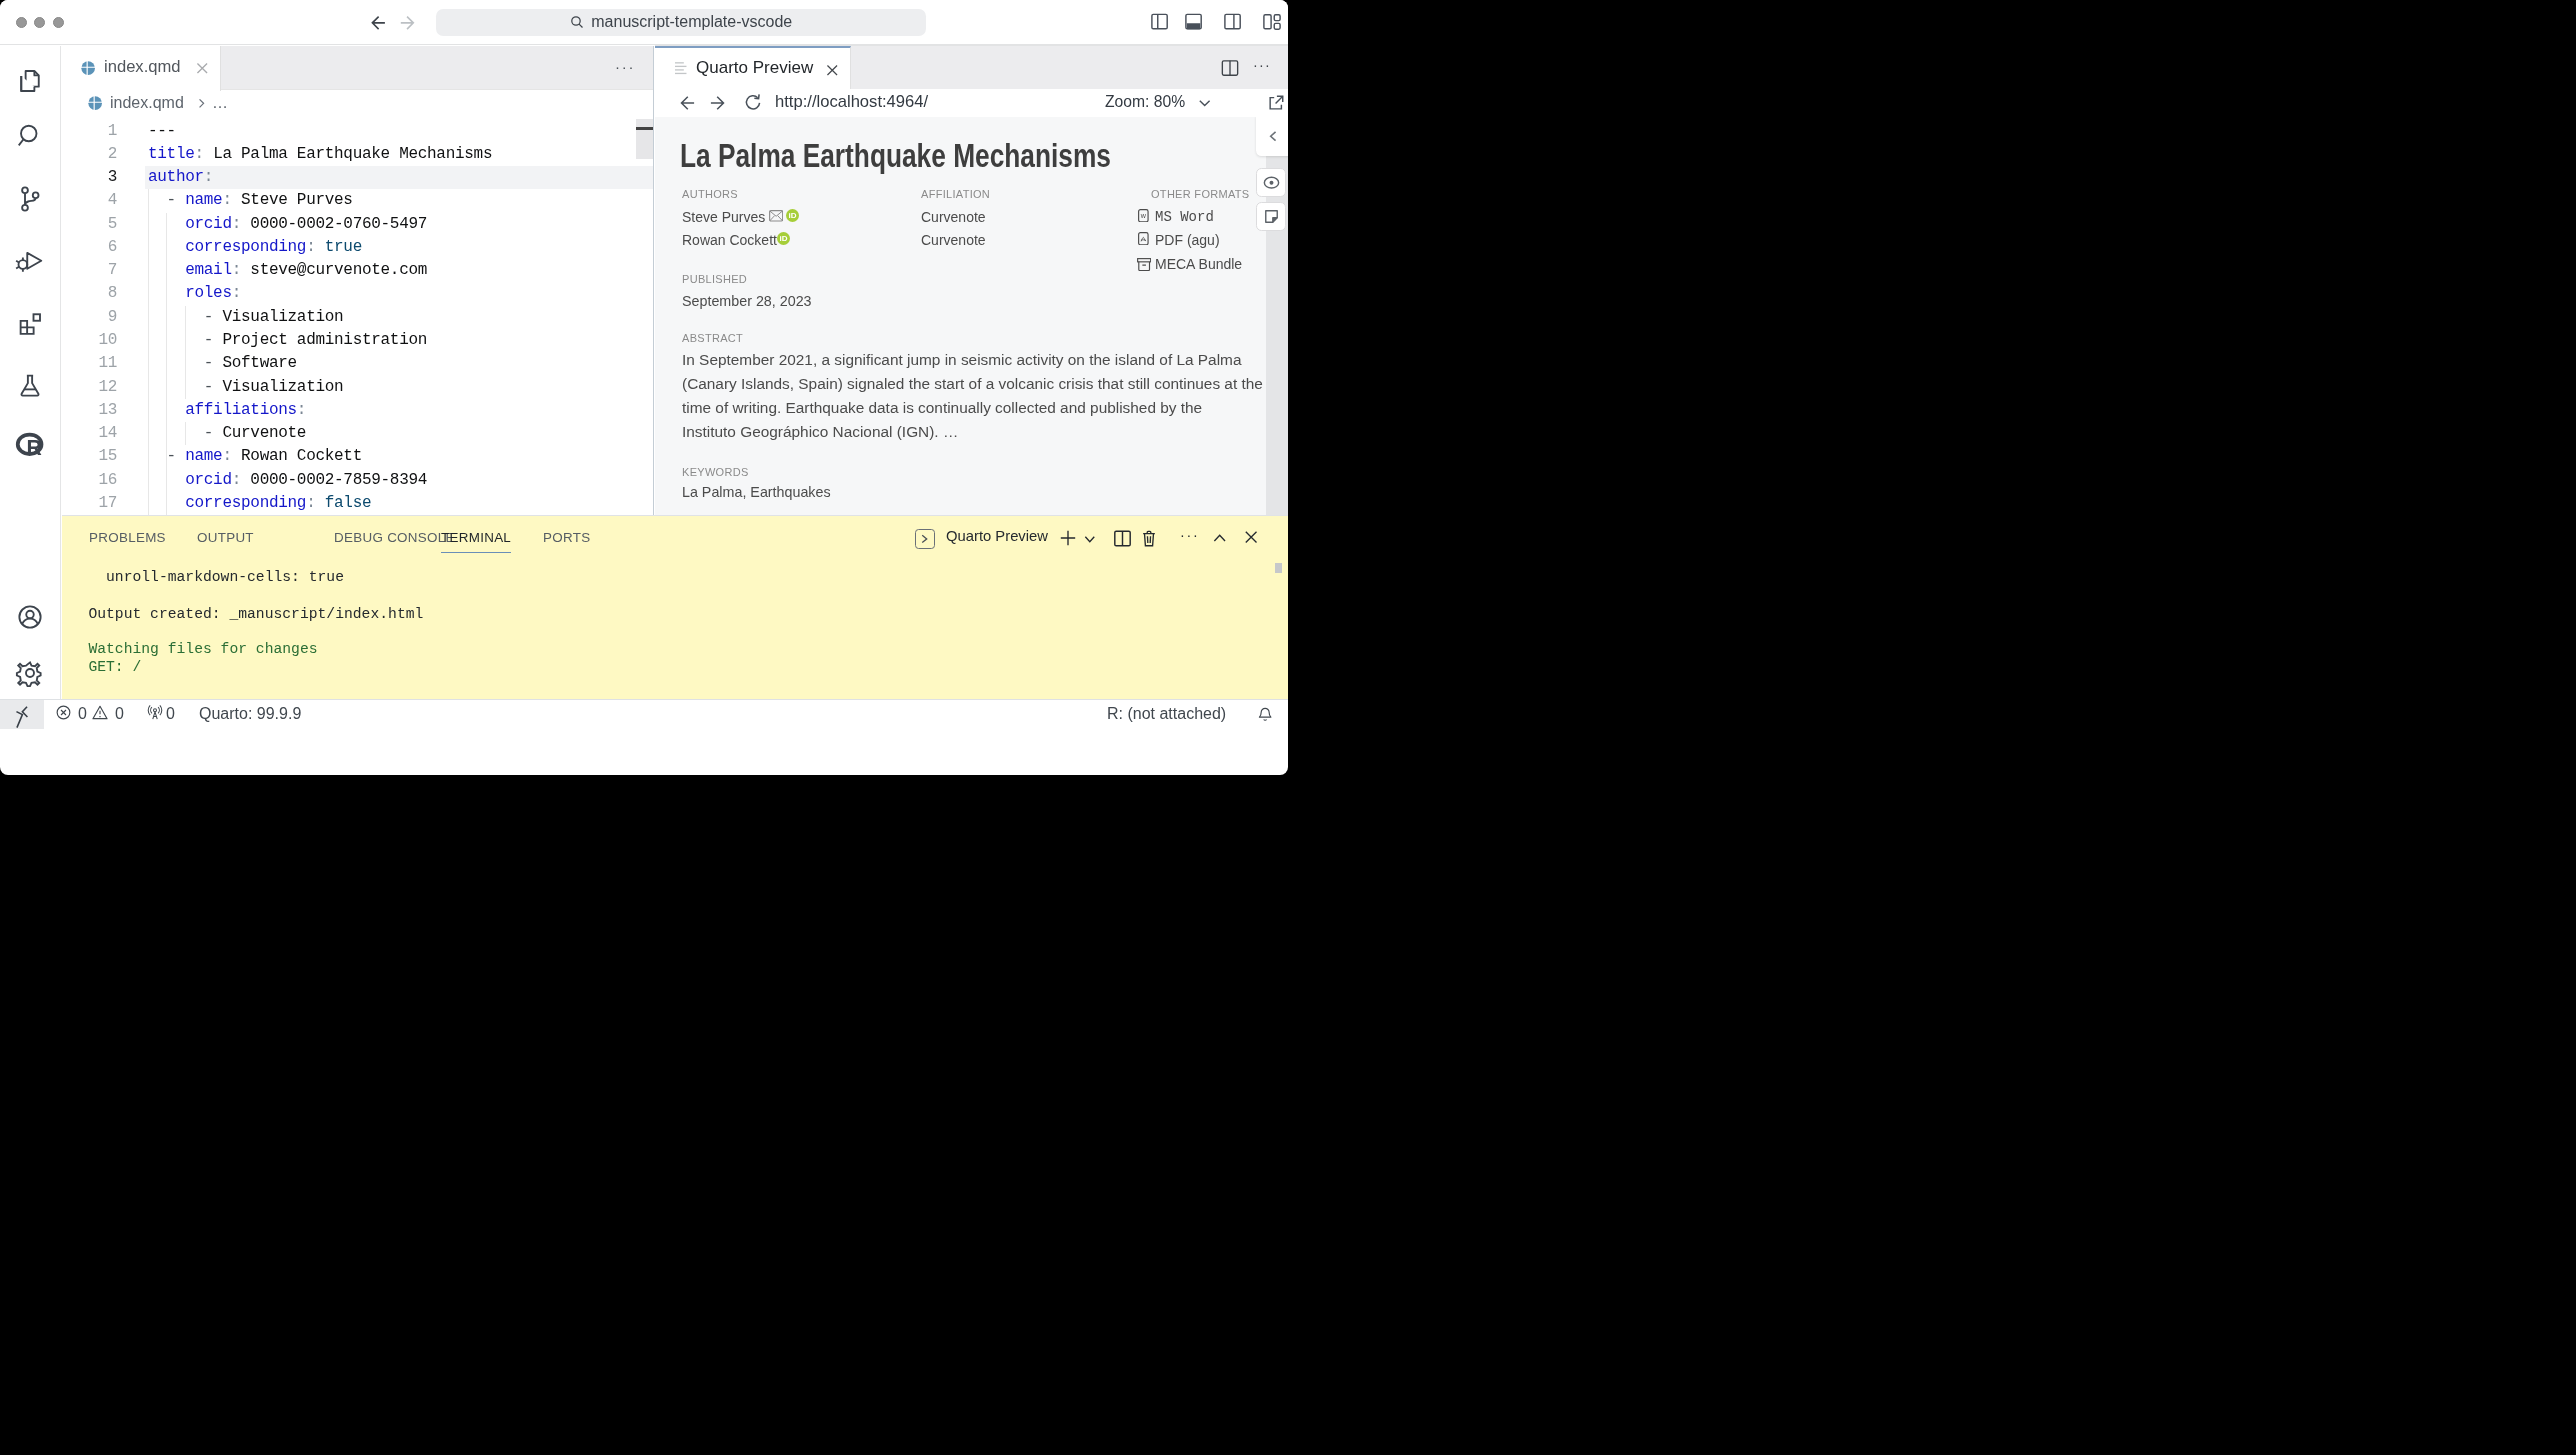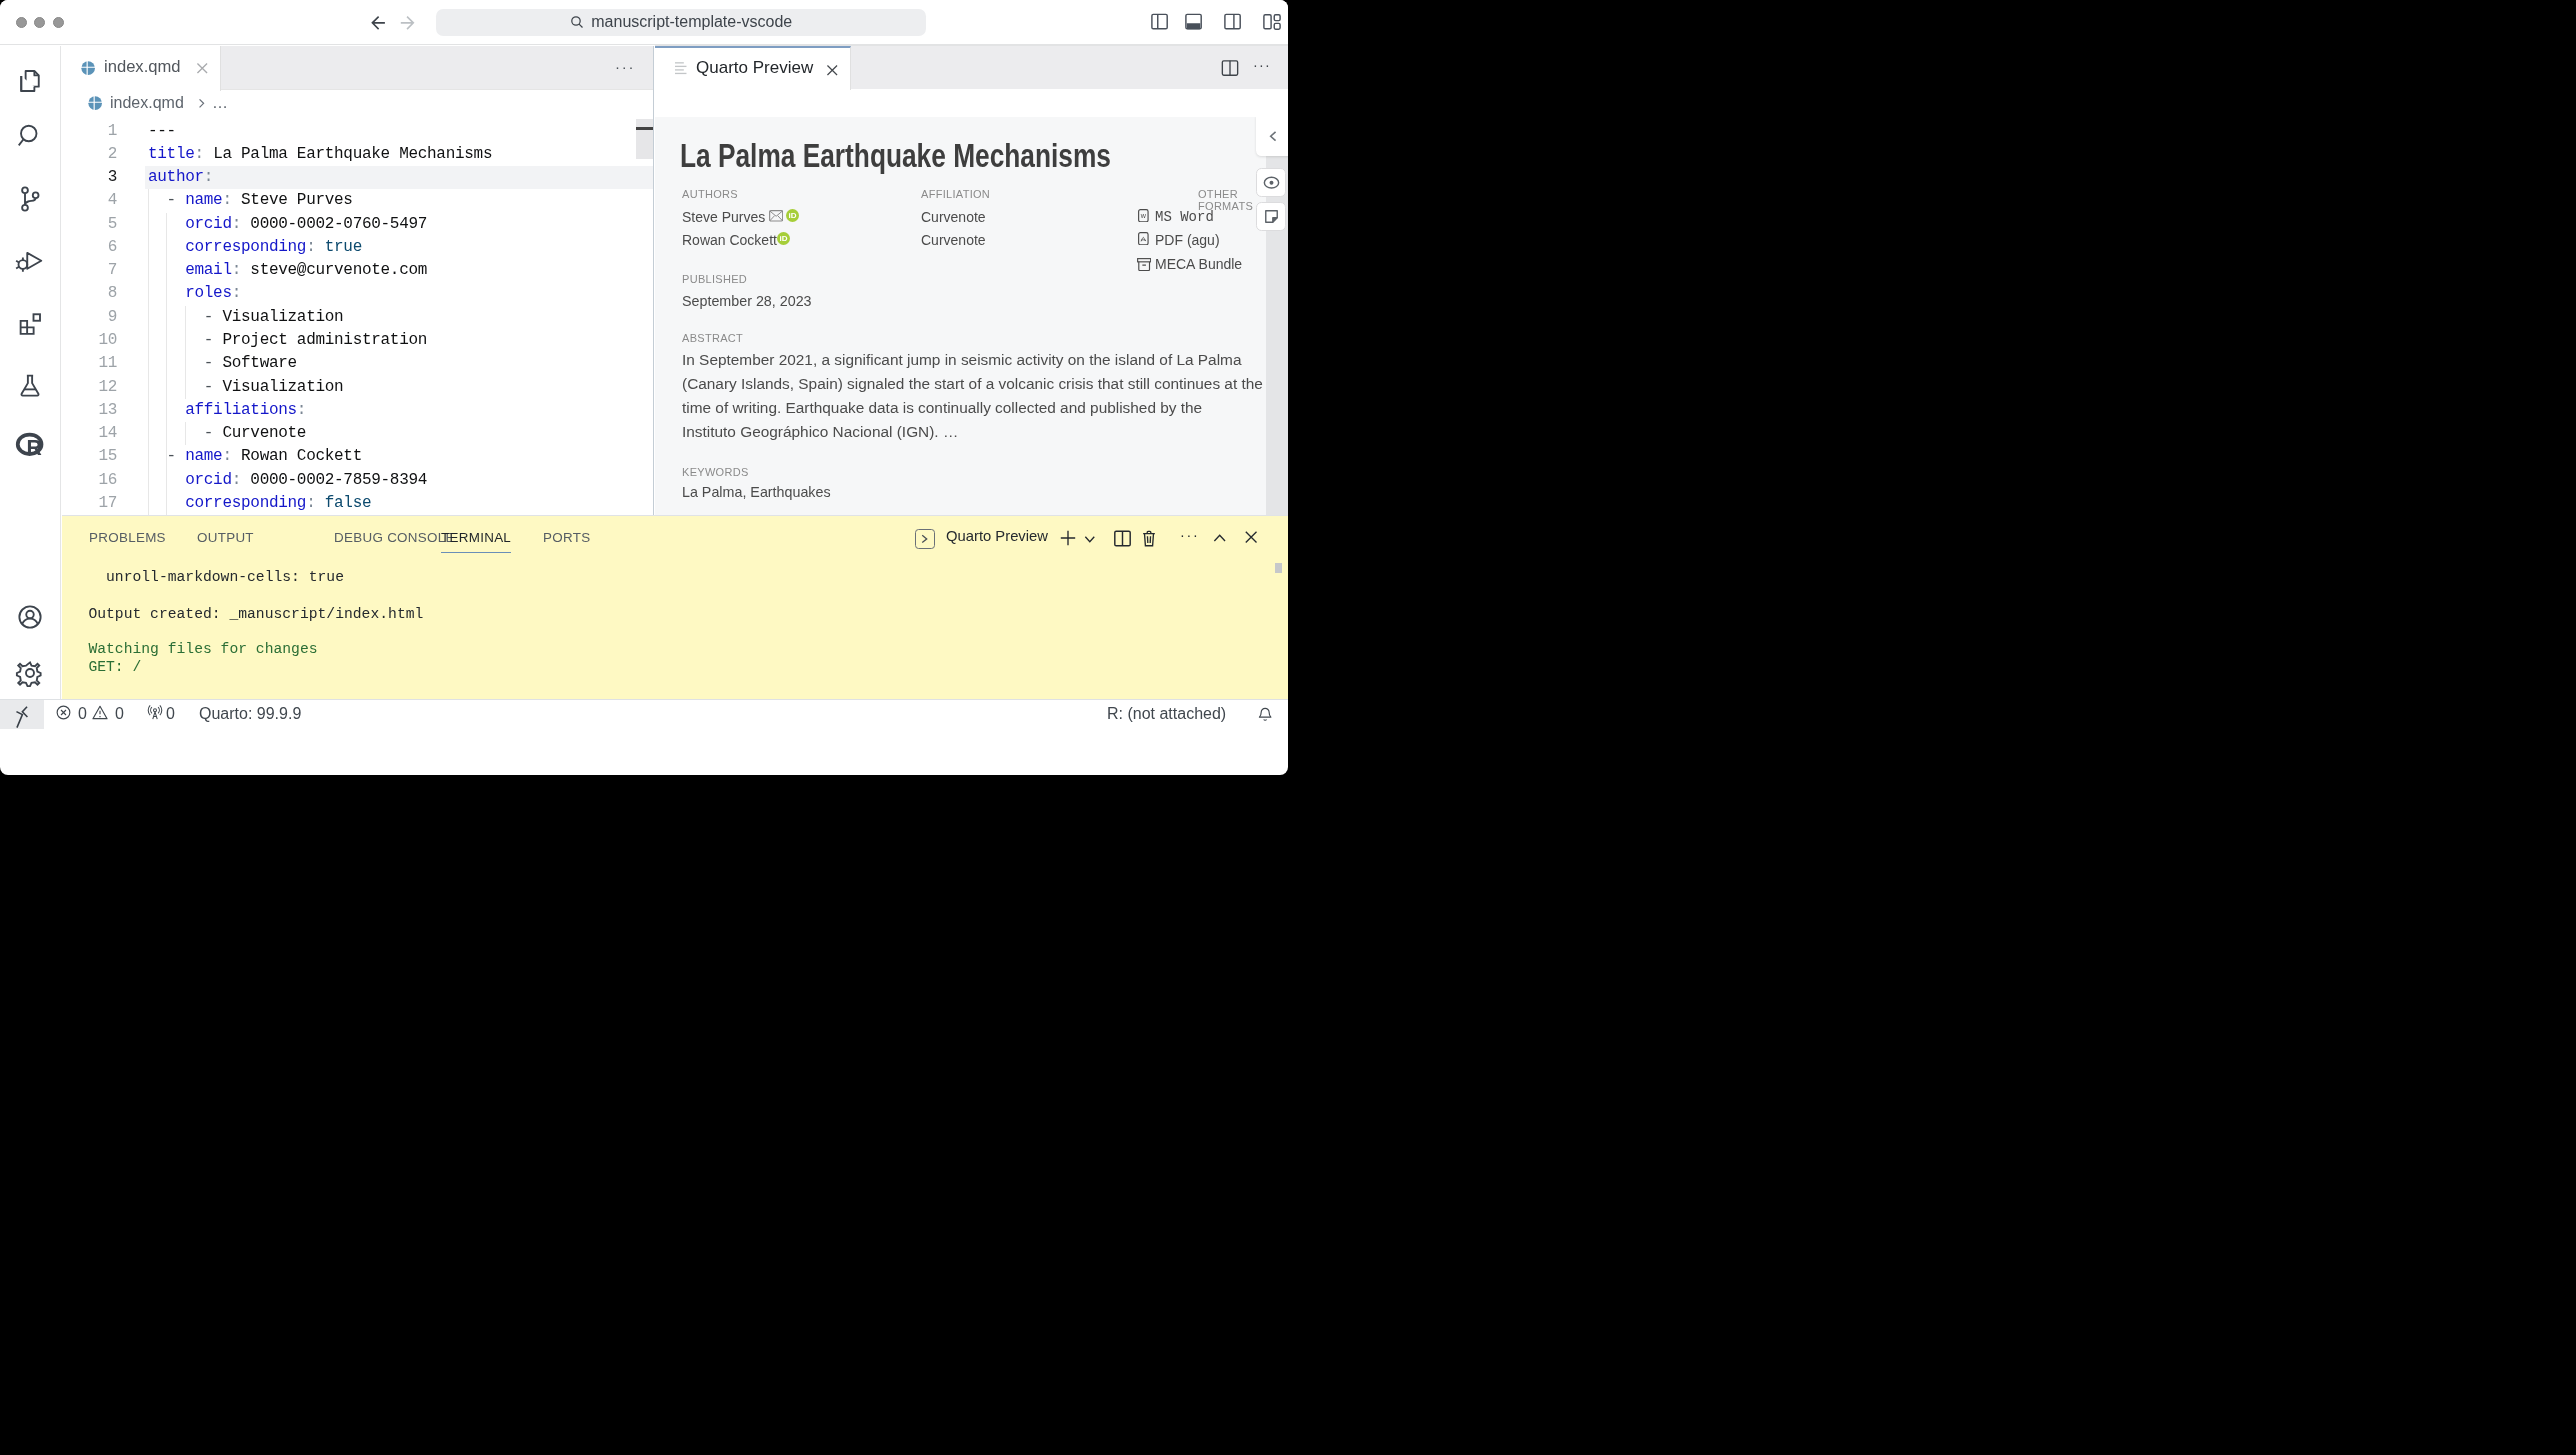--- a/index.html
+++ b/index.html
@@ -235,30 +235,51 @@
         </svg>
     </div>
     <div style="position:absolute;left:566px;top:12.5px;">
         <svg width="18" height="18" viewBox="0 0 20 20">
           <rect x="1.5" y="2" width="17" height="16" rx="1.5" stroke="#3f444a" stroke-width="1.5" fill="none"></rect>
           <path d="M10 2 V18" stroke="#3f444a" stroke-width="1.5"></path>
         </svg>
       </div>
     <div style="position:absolute;left:598px;top:10.7px; color:#3f444a; font-size:14.3px; letter-spacing:1.3px;">···</div>
 
+    <div class="pv-nav">
+      <svg style="position:absolute;left:22.4px;top:5.4px;" width="18" height="18" viewBox="0 0 20 20">
+          <path d="M12 3 L5 10 L12 17 M5 10 H19" stroke="#49515a" stroke-width="1.7" fill="none"></path>
+        </svg>
+      <svg style="position:absolute;left:55px;top:5.4px;" width="18" height="18" viewBox="0 0 20 20">
+          <path d="M8 3 L15 10 L8 17 M15 10 H1" stroke="#49515a" stroke-width="1.7" fill="none"></path>
+        </svg>
+      <svg style="position:absolute;left:89px;top:5.4px;" width="18" height="18" viewBox="0 0 20 20">
+          <path d="M 15.2 4.1 A 7.3 7.3 0 1 0 17.3 9.8" stroke="#49515a" stroke-width="1.7" fill="none"></path>
+          <path d="M11.5 4.6 L16.2 5.2 L16.8 0.5" stroke="#49515a" stroke-width="1.7" fill="none"></path>
+        </svg>
+      <div style="position:absolute;left:120px;top:2.7px;font-size:16.6px;color:#333a42;">http://localhost:4964/</div>
+      <div style="position:absolute;left:450px;top:3.6px;font-size:15.7px;color:#333a42;">Zoom: 80%</div>
+      <svg style="position:absolute;left:543px;top:9px;" width="13.4" height="10.7" viewBox="0 0 15 12">
+          <path d="M2 3 L7.5 8.5 L13 3" stroke="#49515a" stroke-width="1.6" fill="none"></path>
+        </svg>
+      <svg style="position:absolute;left:612px;top:4.9px;" width="18" height="18" viewBox="0 0 20 20">
+          <path d="M8 4 H3.5 V16.5 H16 V12" stroke="#49515a" stroke-width="1.6" fill="none"></path>
+          <path d="M11 2.5 H17.5 V9 M17.5 2.5 L9.5 10.5" stroke="#49515a" stroke-width="1.6" fill="none"></path>
+        </svg>
+    </div>
 
     <div class="pv-content">
 
       <div style="position:absolute;left:611px;top:0;width:22px;height:399px;background:#e4e5e7;"></div>
 
       <div style="position:absolute;left:25px;top:19px;font-size:34px;font-weight:bold;color:#3e3e3e;transform:scaleX(0.773);transform-origin:0 0;white-space:nowrap;">La Palma Earthquake Mechanisms</div>
 
       <div class="label" style="left:27px;top:71px;">AUTHORS</div>
       <div class="label" style="left:266px;top:71px;">AFFILIATION</div>
-      <div class="label" style="left:496px;top:71px;margin-left:47px;">OTHER FORMATS</div>
+      <div class="label" style="left:496px;top:71px;">OTHER FORMATS</div>
 
       <div class="body-t" style="left:27px;top:92px;">Steve Purves</div>
       <svg style="position:absolute;left:114px;top:93px;" width="14.3" height="11.6" viewBox="0 0 16 13">
           <rect x="0.7" y="0.7" width="14.6" height="11.6" rx="1.5" stroke="#8b8b8b" stroke-width="1.3" fill="none"></rect>
           <path d="M1 1.2 L8 7 L15 1.2 M1 12 L6.3 6.3 M15 12 L9.7 6.3" stroke="#8b8b8b" stroke-width="1.1" fill="none"></path>
         </svg>
       <div style="position:absolute;left:131px;top:92px;width:13px;height:13px;border-radius:50%;background:#a6ce39;color:#fff;font-size:8px;font-weight:bold;text-align:center;line-height:13px;">iD</div>
       <div class="body-t" style="left:27px;top:115px;">Rowan Cockett</div>
       <div style="position:absolute;left:122px;top:115px;width:13px;height:13px;border-radius:50%;background:#a6ce39;color:#fff;font-size:8px;font-weight:bold;text-align:center;line-height:13px;">iD</div>
 

